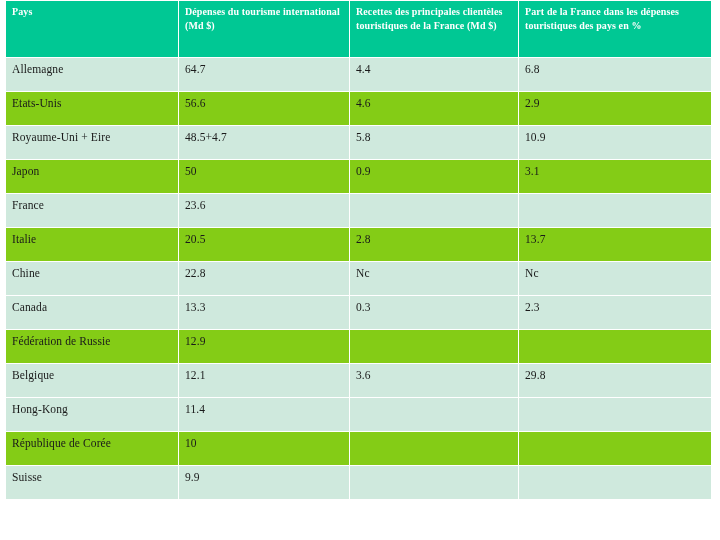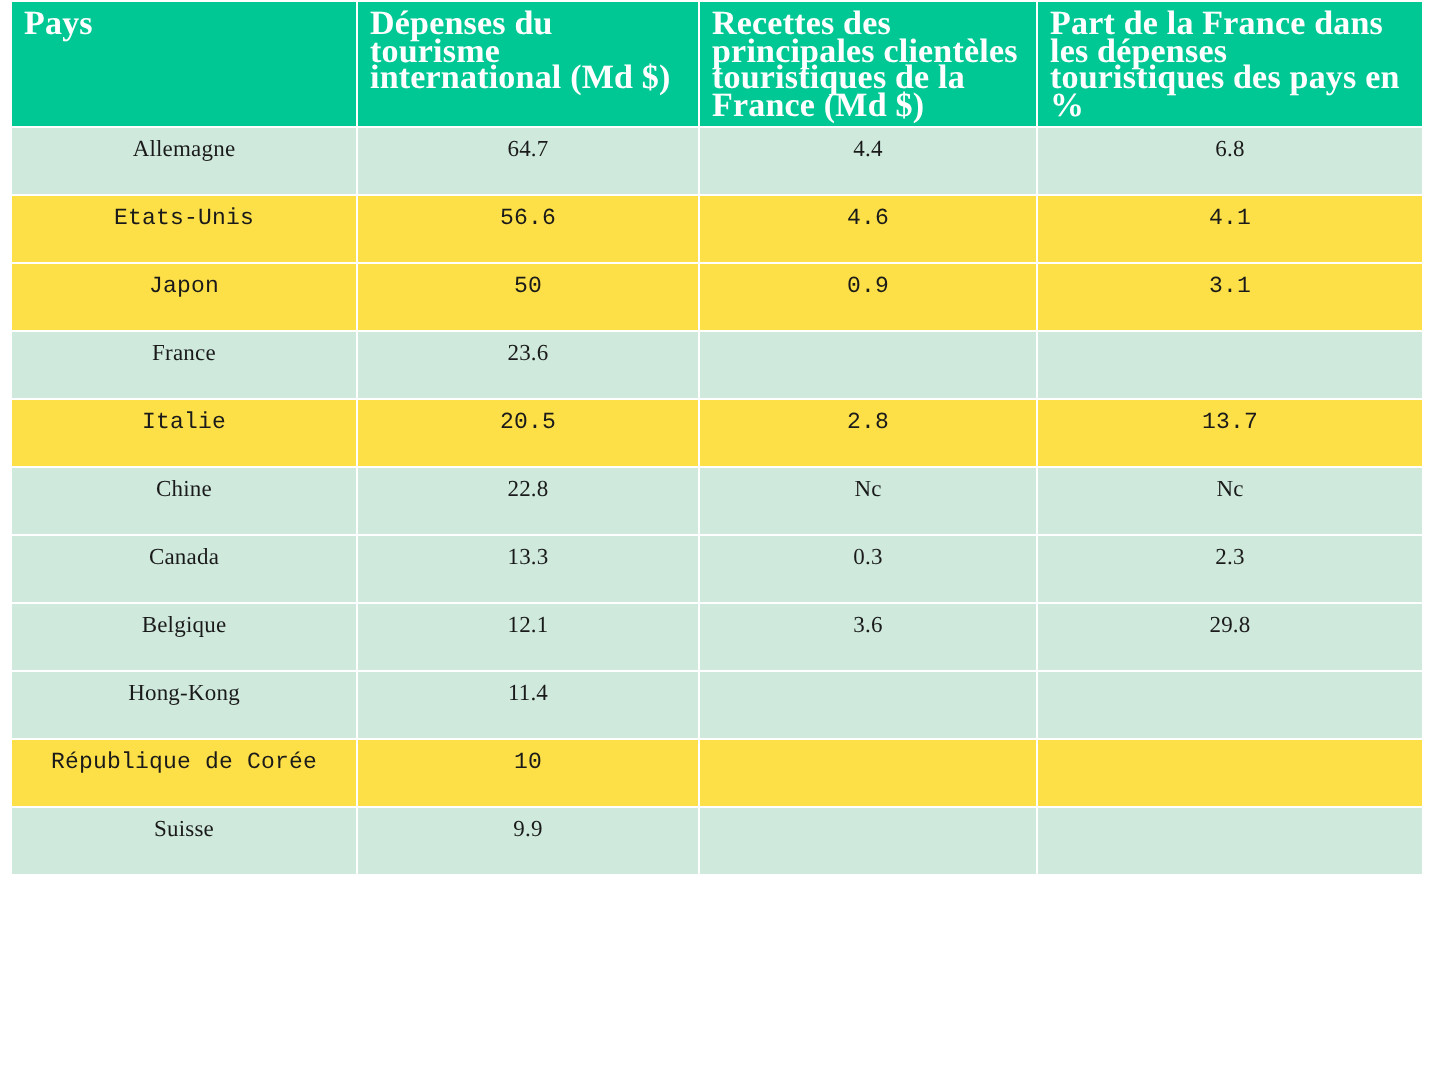--- a/index.html
+++ b/index.html
@@ -31,41 +31,41 @@
     background: #ffffff;
   }
   table.tourism-table col.c0 { width: 172px; }
   table.tourism-table col.c1 { width: 170px; }
   table.tourism-table col.c2 { width: 168px; }
   table.tourism-table col.c3 { width: 192px; }
 
   thead th {
     background: #00c894;
     color: #ffffff;
-    font-size: 17px;
+    font-size: 10px;
     font-weight: bold;
     text-align: left;
     vertical-align: top;
     padding: 4px 6px 4px 6px;
     height: 48px;
     line-height: 13.5px;
     letter-spacing: 0.1px;
   }
   tbody td {
     font-size: 11.5px;
     color: #1a1a1a;
-    text-align: center;
+    text-align: left;
     vertical-align: top;
     padding: 5px 6px 5px 6px;
     height: 23px;
     line-height: 13px;
     letter-spacing: 0.1px;
   }
   tbody tr.odd td { background: #cfe9dd; }
-  tbody tr.even td { background: #fde047; font-family: Liberation Mono, monospace; }
+  tbody tr.even td { background: #84cc16; }
   tbody td.empty { color: transparent; }
 </style>
 </head>
 <body>
 
 <div id="page">
   <table class="tourism-table">
     <colgroup>
       <col class="c0">
         <col class="c1">
@@ -84,21 +84,27 @@
         <tr class="odd">
           <td>Allemagne</td>
           <td>64.7</td>
           <td>4.4</td>
           <td>6.8</td>
         </tr>
         <tr class="even">
           <td>Etats-Unis</td>
           <td>56.6</td>
           <td>4.6</td>
-          <td>4.1</td>
+          <td>2.9</td>
+        </tr>
+        <tr class="odd">
+          <td>Royaume-Uni + Eire</td>
+          <td>48.5+4.7</td>
+          <td>5.8</td>
+          <td>10.9</td>
         </tr>
         <tr class="even">
           <td>Japon</td>
           <td>50</td>
           <td>0.9</td>
           <td>3.1</td>
         </tr>
         <tr class="odd">
           <td>France</td>
           <td>23.6</td>
@@ -116,20 +122,26 @@
           <td>22.8</td>
           <td>Nc</td>
           <td>Nc</td>
         </tr>
         <tr class="odd">
           <td>Canada</td>
           <td>13.3</td>
           <td>0.3</td>
           <td>2.3</td>
         </tr>
+        <tr class="even">
+          <td>Fédération de Russie</td>
+          <td>12.9</td>
+          <td class="empty"></td>
+          <td class="empty"></td>
+        </tr>
         <tr class="odd">
           <td>Belgique</td>
           <td>12.1</td>
           <td>3.6</td>
           <td>29.8</td>
         </tr>
         <tr class="odd">
           <td>Hong-Kong</td>
           <td>11.4</td>
           <td class="empty"></td>

